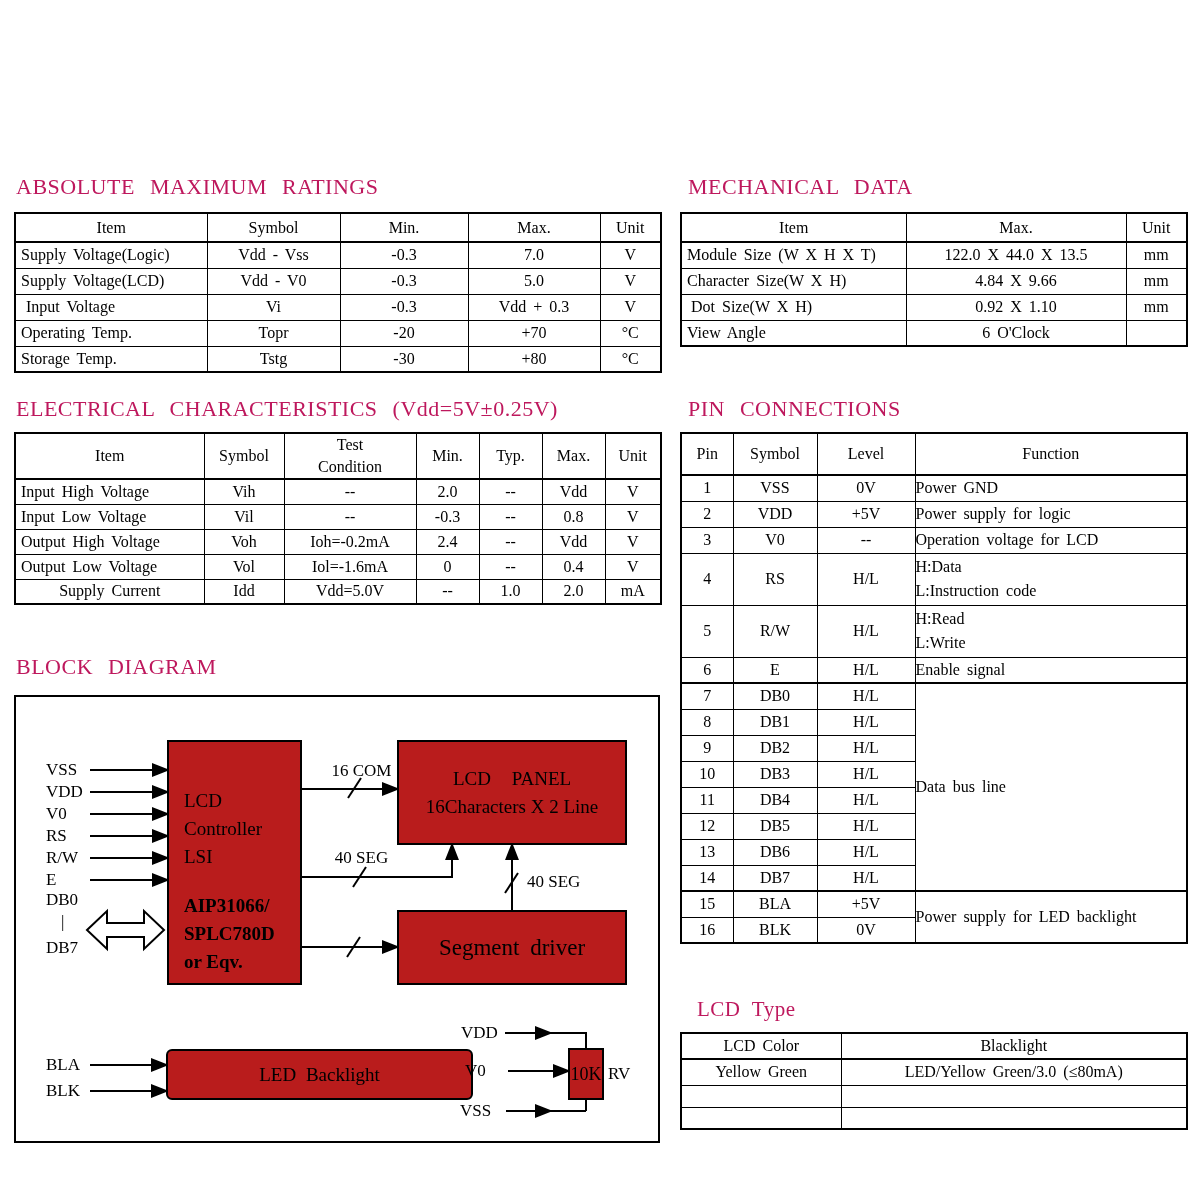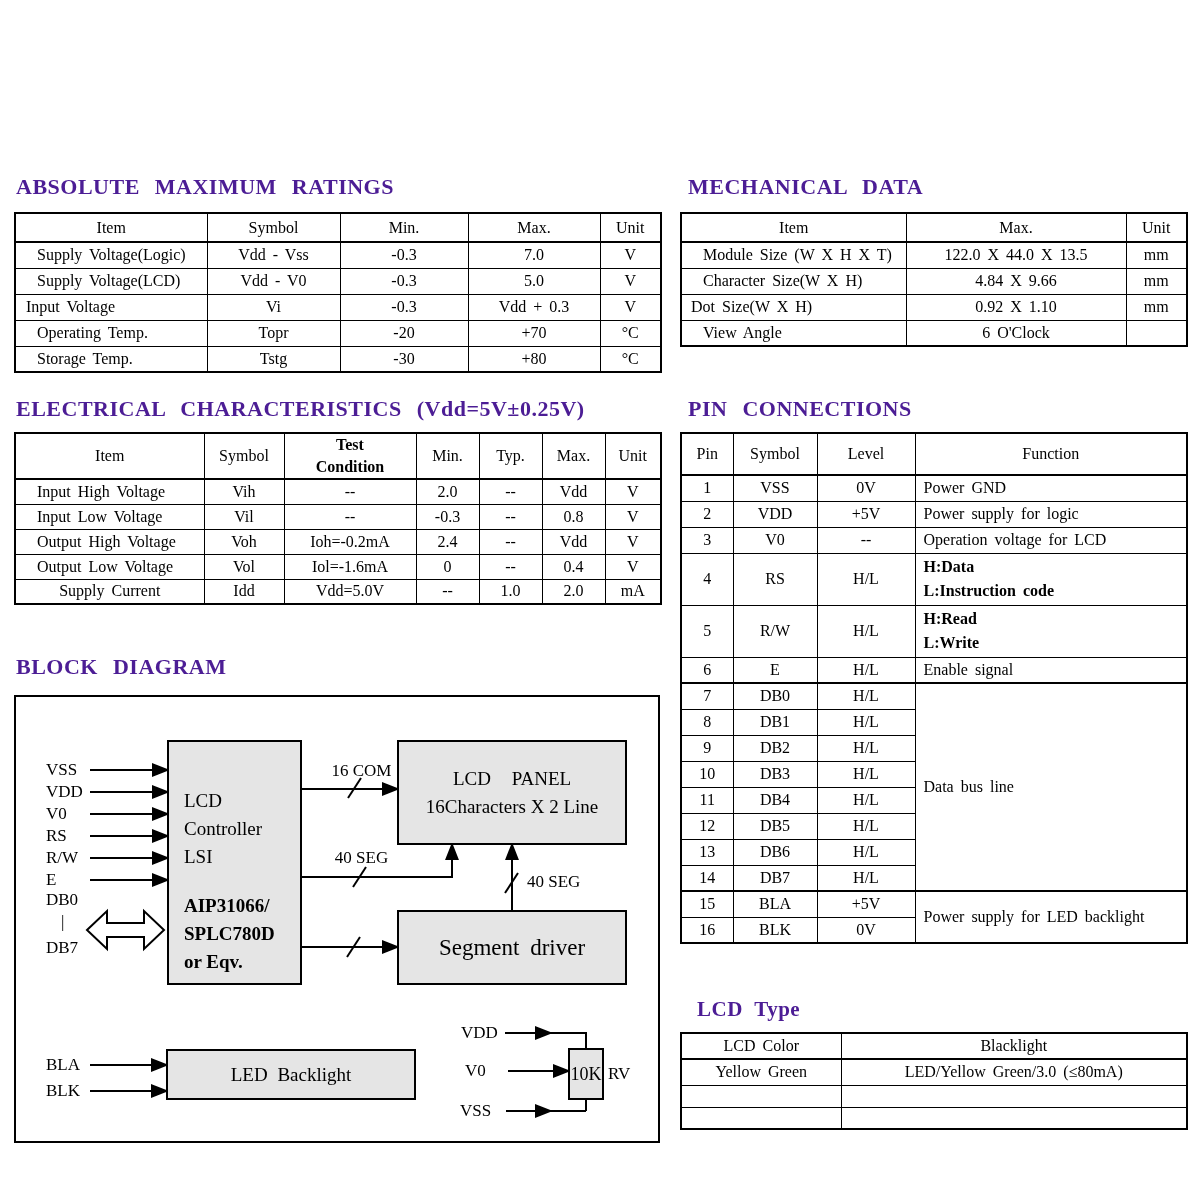--- a/index.html
+++ b/index.html
@@ -4,35 +4,35 @@
 <style>
   * { box-sizing: border-box; }
   html,body { margin:0; padding:0; }
   body {
     width:1200px; height:1200px; background:#ffffff; color:#000;
     font-family:"Liberation Serif","DejaVu Serif",serif;
     position:relative; overflow:hidden;
   }
   .sec-title {
     position:absolute; font-size:22px; letter-spacing:.5px; word-spacing:9px;
-    white-space:nowrap; color:#4c1d95;font-weight:bold;
+    white-space:nowrap; color:#be185d;
   }
   table {
     position:absolute; border-collapse:collapse; table-layout:fixed;
     border:2px solid #000; background:#fff;
   }
   td, th {
     border:1px solid #000; font-size:16px; font-weight:normal;
     text-align:center; padding:0 3px; word-spacing:3px; overflow:hidden;
     vertical-align:middle;
   }
   thead th { border-bottom:2px solid #000; }
-  .left { text-align:left; padding-left:21px; }
-  .fn   { text-align:left; padding-left:8px; }
-  .ml   { white-space:pre-line; line-height:24px;font-weight:bold; }
+  .left { text-align:left; padding-left:5px; }
+  .fn   { text-align:left; padding-left:0; }
+  .ml   { white-space:pre-line; line-height:24px; }
   .center { text-align:center; }
 
   #amr-table  { left:14px;  top:212px; width:646px; }
   #amr-table thead tr { height:29px; }
   #amr-table tbody tr { height:26px; }
 
   #mech-table { left:680px; top:212px; width:506px; }
   #mech-table thead tr { height:29px; }
   #mech-table tbody tr { height:26px; }
 
@@ -50,36 +50,36 @@
   #lcdtype-table { left:680px; top:1032px; width:506px; }
   #lcdtype-table tr { height:26px; }
   #lcdtype-table tr.empty { height:22px; }
 
   
   #block-diagram {
     position:absolute; left:14px; top:695px; width:646px; height:448px;
     border:2px solid #000;
   }
   #bd-svg { position:absolute; left:0; top:0; }
-  .bd-box { position:absolute; border:2px solid #000; background:#e5e5e5; }
+  .bd-box { position:absolute; border:2px solid #000; background:#b91c1c; }
   #bd-controller { left:151px; top:43px;  width:135px; height:245px; }
   .ctl-txt { position:absolute; left:15px; font-size:19px; line-height:28px;
              white-space:pre-line; }
   #bd-ctl-top    { top:45px; }
   #bd-ctl-bottom { top:150px;font-weight:bold; }
   #bd-panel { left:381px; top:43px; width:230px; height:105px;
               display:flex; flex-direction:column; justify-content:center;
               align-items:center; font-size:19px; line-height:28px; }
   #bd-panel .wide { word-spacing:16px; }
   #bd-segdriver { left:381px; top:213px; width:230px; height:75px;
                   display:flex; justify-content:center; align-items:center;
                   font-size:23px; word-spacing:5px; }
-  #bd-backlight { left:150px; top:352px; width:250px; height:51px;
+  #bd-backlight { left:150px; top:352px; width:307px; height:51px;
                   display:flex; justify-content:center; align-items:center;
-                  font-size:19px; word-spacing:5px; }
+                  font-size:19px; word-spacing:5px;border-radius:6px; }
   #bd-resistor { left:552px; top:351px; width:36px; height:52px;
                  display:flex; justify-content:center; align-items:center;
                  font-size:18px; }
   .bd-label { position:absolute; font-size:17px; line-height:22px;
               white-space:nowrap; }
   .wire-label { text-align:center; width:85px; }
 </style>
 </head>
 <body>
 

